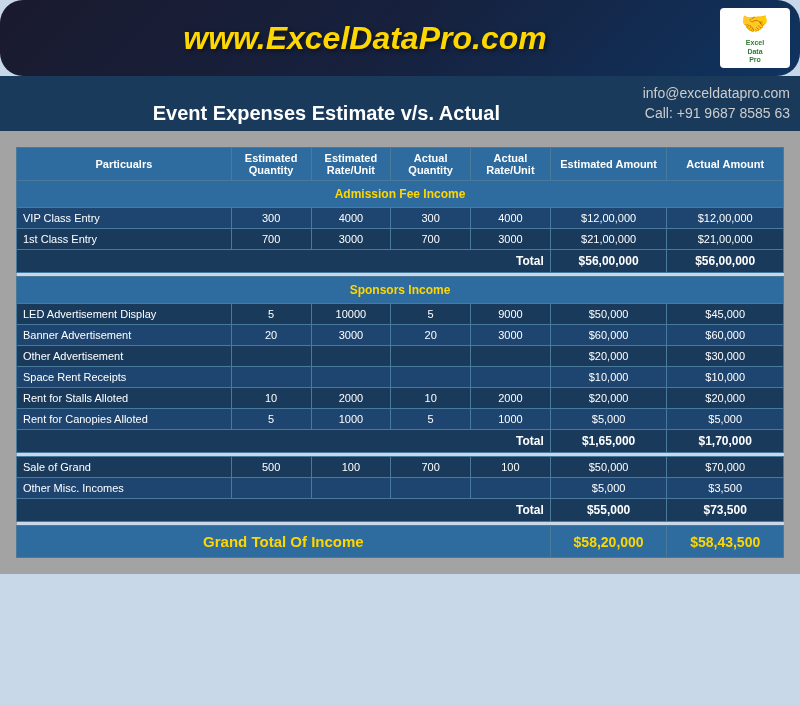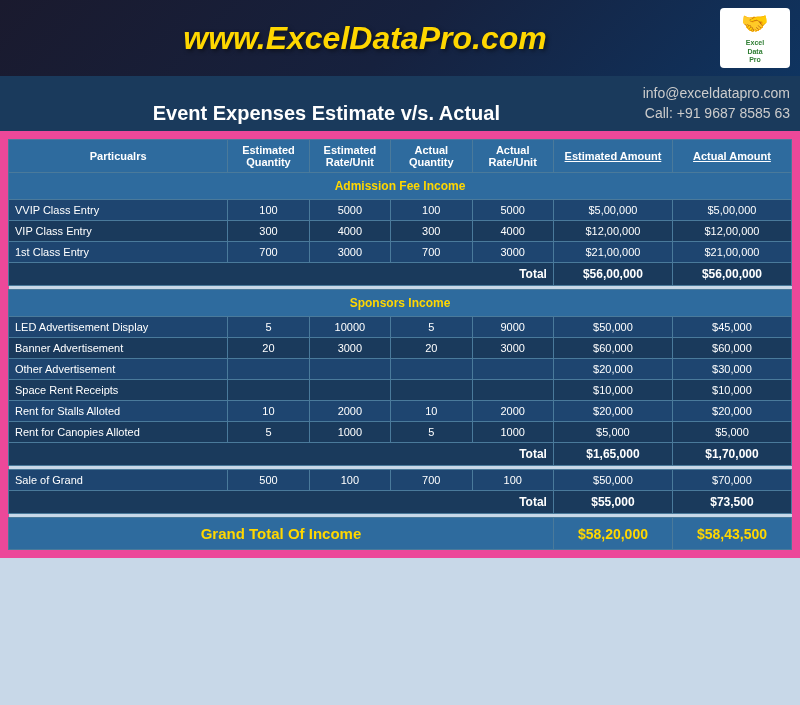--- a/index.html
+++ b/index.html
@@ -9,20 +9,21 @@
       width: 800px;
       min-height: 705px;
     }
 
     .header-section {
       background: linear-gradient(135deg, #1a1a2e 0%, #16213e 50%, #0f3460 100%);
       padding: 8px 10px;
       display: flex;
       align-items: center;
       justify-content: space-between;
+      border-radius: 23px;
     }
 
     .site-title {
       font-size: 32px;
       font-weight: bold;
       font-style: italic;
       color: #FFD700;
       text-shadow: 2px 2px 4px rgba(0,0,0,0.5);
       flex: 1;
       text-align: center;
@@ -73,22 +74,22 @@
     }
 
     .contact-info {
       font-size: 14px;
       color: #ccc;
       text-align: right;
       line-height: 1.4;
     }
 
     .main-content {
-      background: #ec4899;
-      padding: 8px;
+      background: #a3a3a3;
+      padding: 16px;
     }
 
     table {
       width: 100%;
       border-collapse: collapse;
     }
 
     th, td {
       border: 1px solid #4a7a9b;
       font-size: 11.5px;
@@ -157,21 +158,20 @@
     .total-label {
       text-align: right;
       padding-right: 6px;
       font-weight: bold;
       background: #1a3a5c;
       color: white;
     }
 
     .amt-col {
       width: 95px;
-      text-decoration: underline;
     }
 
     .num-col {
       width: 65px;
     }
   </style>
 </head>
 <body>
 
 <div class="header-section">
@@ -207,29 +207,20 @@
         <th class="amt-col">Estimated Amount</th>
         <th class="amt-col">Actual Amount</th>
       </tr>
     </thead>
     <tbody>
 
       <tr class="section-header">
         <td colspan="7">Admission Fee Income</td>
       </tr>
       <tr class="data-row">
-        <td class="particulars-col-cell">VVIP Class Entry</td>
-        <td>100</td>
-        <td>5000</td>
-        <td>100</td>
-        <td>5000</td>
-        <td>$5,00,000</td>
-        <td>$5,00,000</td>
-      </tr>
-      <tr class="data-row">
         <td class="particulars-col-cell">VIP Class Entry</td>
         <td>300</td>
         <td>4000</td>
         <td>300</td>
         <td>4000</td>
         <td>$12,00,000</td>
         <td>$12,00,000</td>
       </tr>
       <tr class="data-row">
         <td class="particulars-col-cell">1st Class Entry</td>
@@ -319,20 +310,29 @@
 
       <tr class="data-row">
         <td class="particulars-col-cell">Sale of Grand</td>
         <td>500</td>
         <td>100</td>
         <td>700</td>
         <td>100</td>
         <td>$50,000</td>
         <td>$70,000</td>
       </tr>
+      <tr class="data-row">
+        <td class="particulars-col-cell">Other Misc. Incomes</td>
+        <td></td>
+        <td></td>
+        <td></td>
+        <td></td>
+        <td>$5,000</td>
+        <td>$3,500</td>
+      </tr>
       <tr class="total-row">
         <td colspan="5" class="total-label">Total</td>
         <td>$55,000</td>
         <td>$73,500</td>
       </tr>
 
       <tr class="spacer-row">
           <td colspan="7"></td>
         </tr>
 

